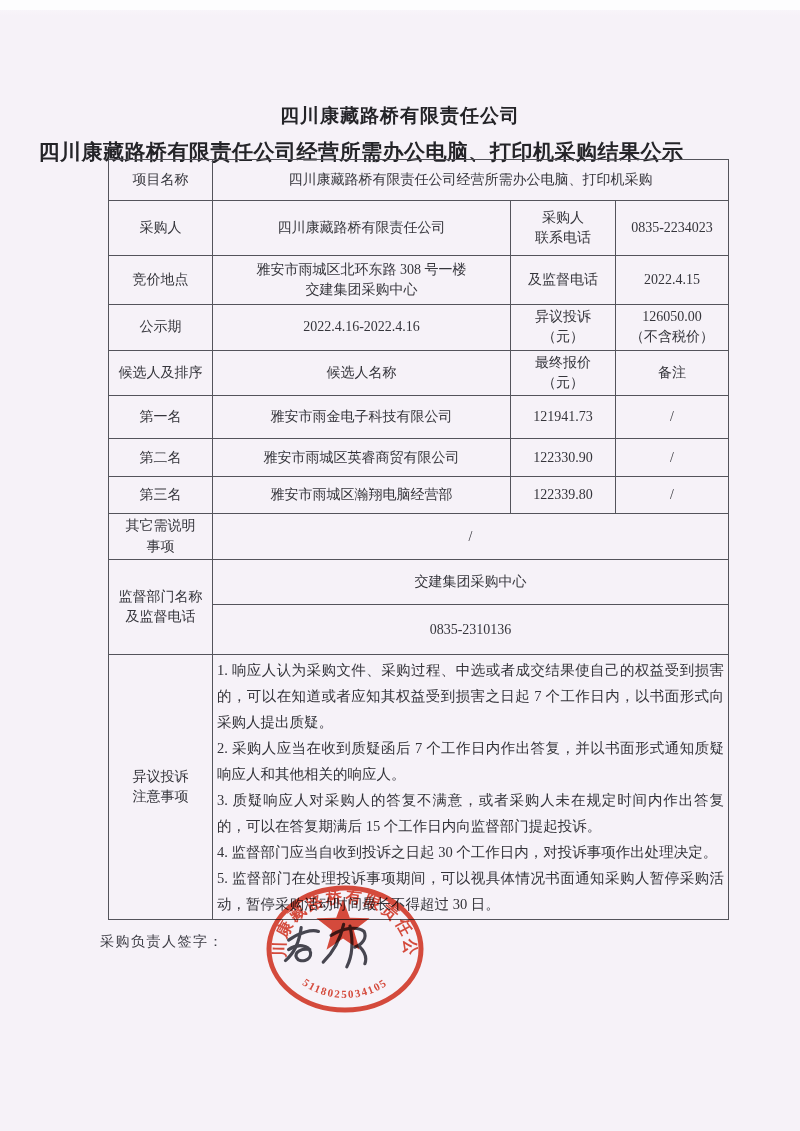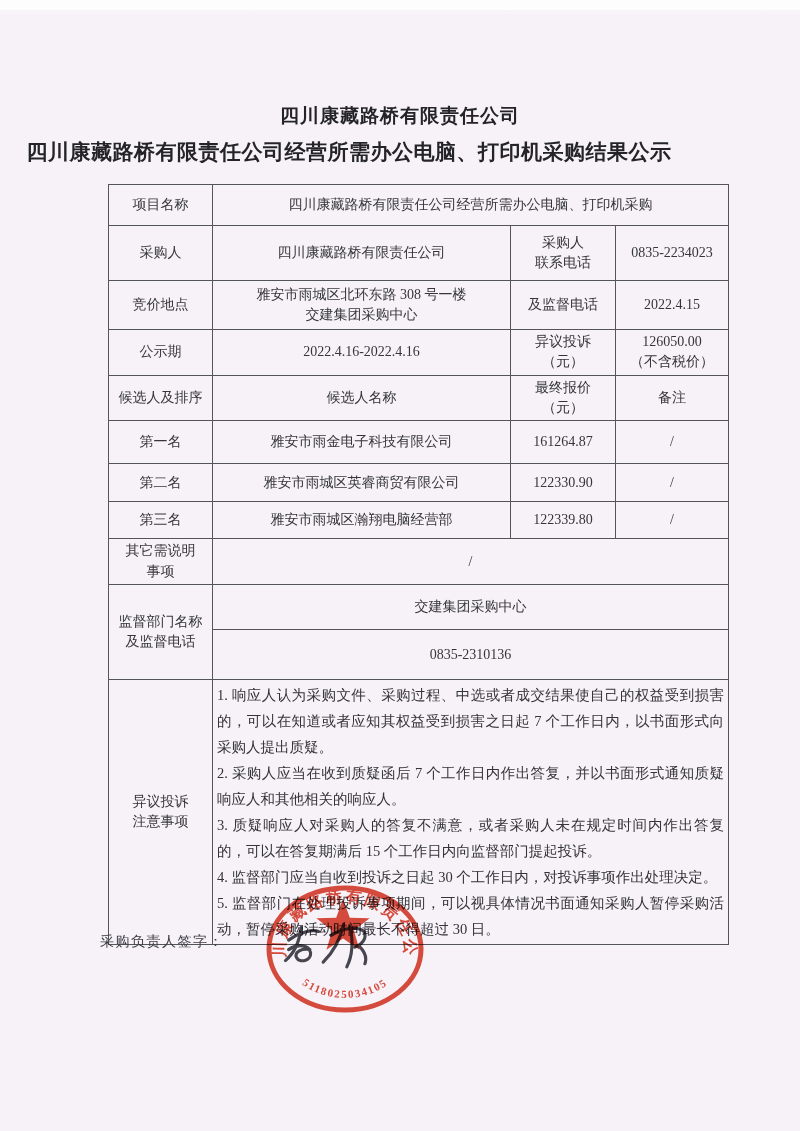--- a/index.html
+++ b/index.html
@@ -20,27 +20,27 @@
     position: absolute; top: 0; left: 0; width: 800px; height: 10px;
     background: #fdfdfe;
   }
   .doc-title {
     position: absolute; top: 103px; left: 0; width: 800px;
     text-align: center;
     font-size: 19px; font-weight: bold; color: #242428;
     letter-spacing: 1px;
   }
   .doc-subtitle {
-    position: absolute; top: 138px; left: 5px; width: 688px;
+    position: absolute; top: 138px; left: 17px; width: 688px;
     text-align: center;
     font-size: 21px; font-weight: bold; color: #242428;
     letter-spacing: 0.5px;
   }
   table.results {
-    position: absolute; left: 108px; top: 184px;
+    position: absolute; left: 108px; top: 159px;
     width: 620px;
     border-collapse: collapse;
     table-layout: fixed;
     font-size: 14px;
     color: #35353b;
   }
   table.results td {
     border: 1px solid #54545b;
     text-align: center;
     vertical-align: middle;
@@ -135,21 +135,21 @@
       <tr class="h40">
         <td>候选人及排序</td>
         <td>候选人名称</td>
         <td class="ml">最终报价
 （元）</td>
         <td>备注</td>
       </tr>
       <tr class="h43">
         <td>第一名</td>
         <td>雅安市雨金电子科技有限公司</td>
-        <td>161264.87</td>
+        <td>121941.73</td>
         <td>/</td>
       </tr>
       <tr class="h38">
         <td>第二名</td>
         <td>雅安市雨城区英睿商贸有限公司</td>
         <td>122330.90</td>
         <td>/</td>
       </tr>
       <tr class="h37">
         <td>第三名</td>

